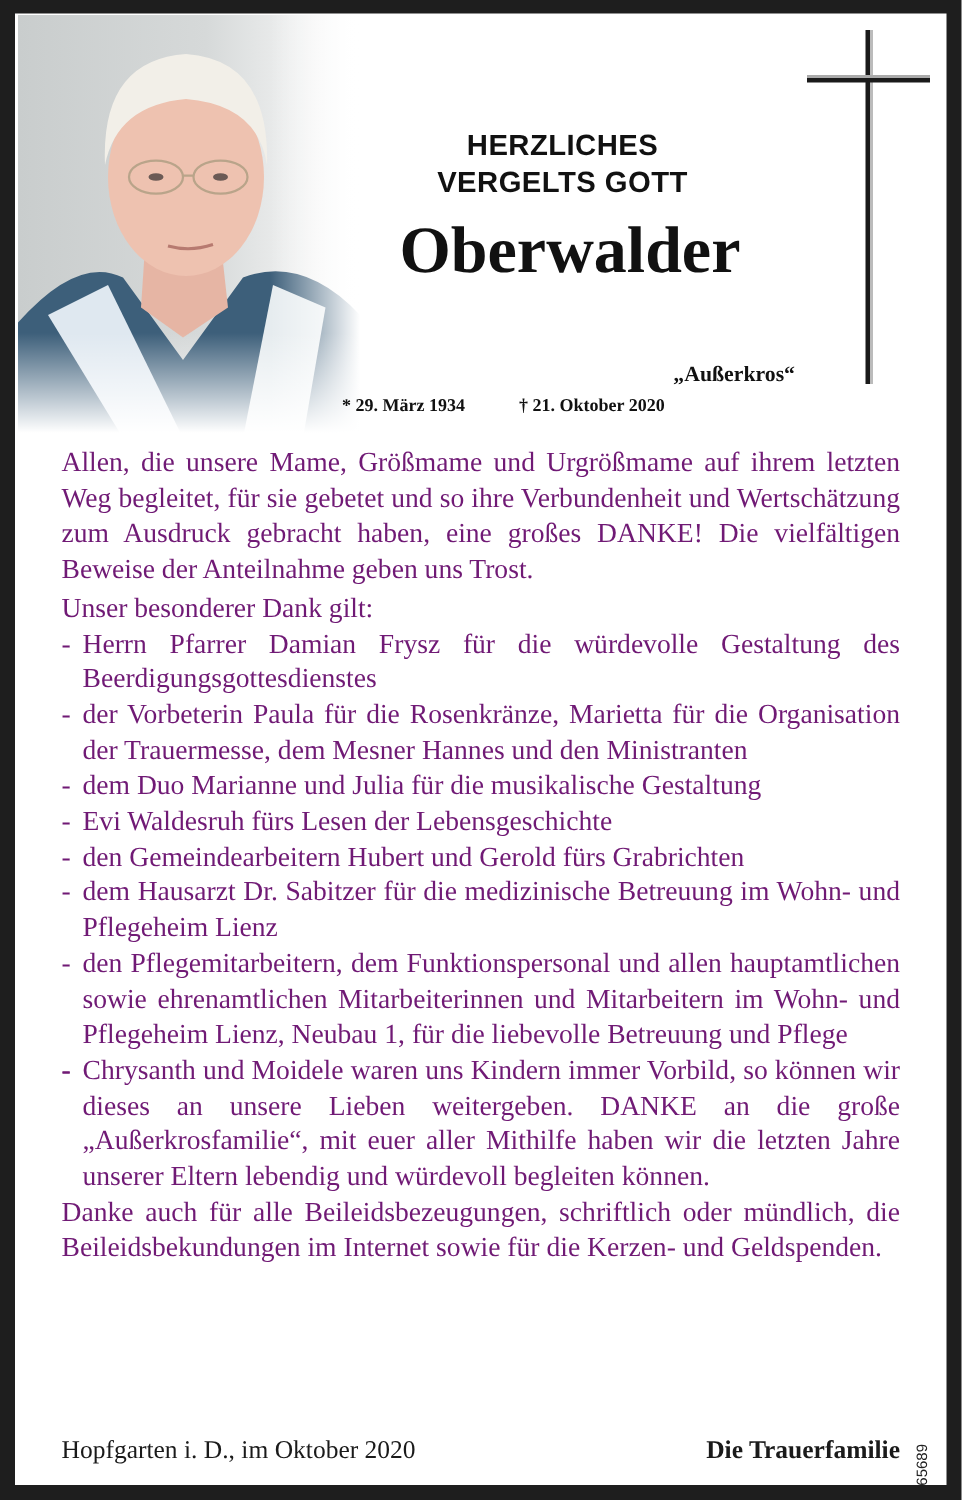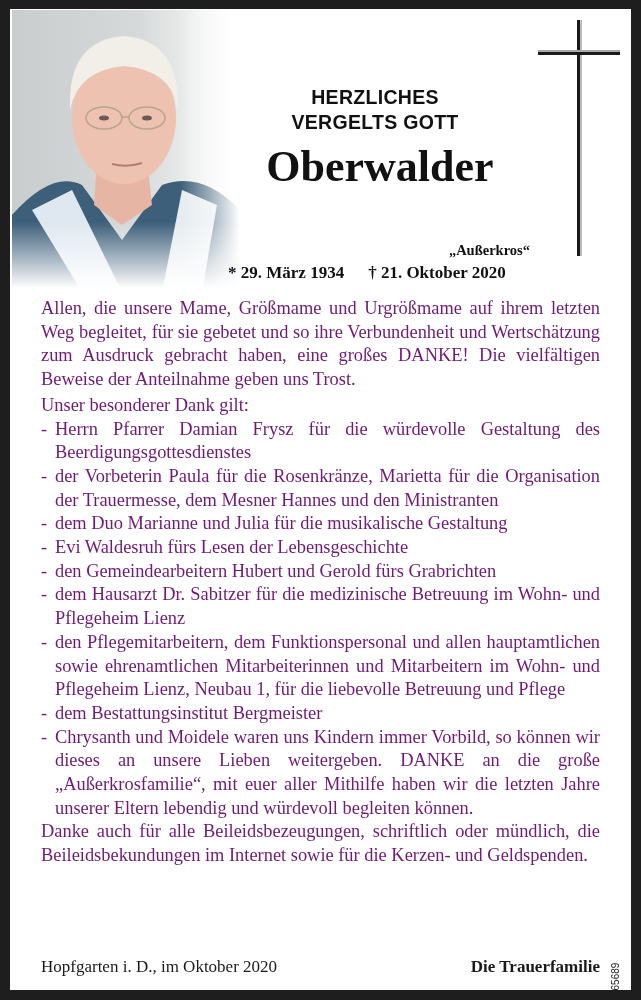--- a/index.html
+++ b/index.html
@@ -36,22 +36,22 @@
     position: absolute; left: 210px; top: 136px; width: 320px; text-align: center;
     font-family: "Liberation Serif", serif; font-weight: bold; font-size: 44px;
     line-height: 44px; color: #111;
   }
   .nickname {
     position: absolute; left: 220px; top: 233px; width: 300px; text-align: right;
     font-family: "Liberation Serif", serif; font-weight: bold; font-size: 14.5px; color: #111;
   }
   .dates {
     position: absolute; left: 218px; top: 254px; width: 320px;
-    font-family: "Liberation Serif", serif; font-weight: bold; font-size: 17px; color: #111;
-    display: flex; gap: 24px;
+    font-family: "Liberation Serif", serif; font-weight: bold; font-size: 12px; color: #111;
+    display: flex; gap: 36px;
   }
   .cross-v { position: absolute; left: 567px; top: 11px; width: 3px; height: 236px; background: #1a1a1a; box-shadow: 2px 0 0 #bbb; }
   .cross-h { position: absolute; left: 528px; top: 43px; width: 82px; height: 3px; background: #1a1a1a; box-shadow: 0 -2px 0 #aaa; }
   .body-text {
     position: absolute; left: 31px; top: 288px; width: 559px;
     font-family: "Liberation Serif", serif; font-size: 18.4px; line-height: 23.7px; color: #701a75;
     text-align: justify;
   }
   .body-text p { margin: 0; }
   .body-text .intro { margin-bottom: 2px; }
@@ -125,21 +125,21 @@
     <p class="intro">Allen, die unsere Mame, Größmame und Urgrößmame auf ihrem letzten Weg begleitet, für sie gebetet und so ihre Verbundenheit und Wertschätzung zum Ausdruck gebracht haben, eine großes DANKE! Die vielfältigen Beweise der Anteilnahme geben uns Trost.</p>
     <p>Unser besonderer Dank gilt:</p>
     <ul>
       <li><span class="dash">-</span><span>Herrn Pfarrer Damian Frysz für die würdevolle Gestaltung des Beerdigungsgottesdienstes</span></li>
       <li><span class="dash">-</span><span>der Vorbeterin Paula für die Rosenkränze, Marietta für die Organisation der Trauermesse, dem Mesner Hannes und den Ministranten</span></li>
       <li><span class="dash">-</span><span>dem Duo Marianne und Julia für die musikalische Gestaltung</span></li>
       <li><span class="dash">-</span><span>Evi Waldesruh fürs Lesen der Lebensgeschichte</span></li>
       <li><span class="dash">-</span><span>den Gemeindearbeitern Hubert und Gerold fürs Grabrichten</span></li>
       <li><span class="dash">-</span><span>dem Hausarzt Dr. Sabitzer für die medizinische Betreuung im Wohn- und Pflegeheim Lienz</span></li>
       <li><span class="dash">-</span><span>den Pflegemitarbeitern, dem Funktionspersonal und allen hauptamtlichen sowie ehrenamtlichen Mitarbeiterinnen und Mitarbeitern im Wohn- und Pflegeheim Lienz, Neubau 1, für die liebevolle  Betreuung und Pflege</span></li>
-      <li><span class="dash">-</span><span>dem Bestattungsinstitut Bergmeister</span></li>
+      <li><span class="dash">-</span></li>
       <li><span class="dash">-</span><span>Chrysanth und Moidele waren uns Kindern immer Vorbild, so können wir dieses an unsere Lieben weitergeben. DANKE an die große „Außerkrosfamilie“, mit euer aller Mithilfe haben wir die letzten Jahre unserer Eltern lebendig und würdevoll begleiten können.</span></li>
     </ul>
     <p>Danke auch für alle Beileidsbezeugungen, schriftlich oder mündlich, die Beileidsbekundungen im Internet sowie für die Kerzen- und Geldspenden.</p>
   </div>
 
   <div class="footer">
     <span>Hopfgarten i. D., im Oktober 2020</span>
     <span class="sig">Die Trauerfamilie</span>
   </div>
 

